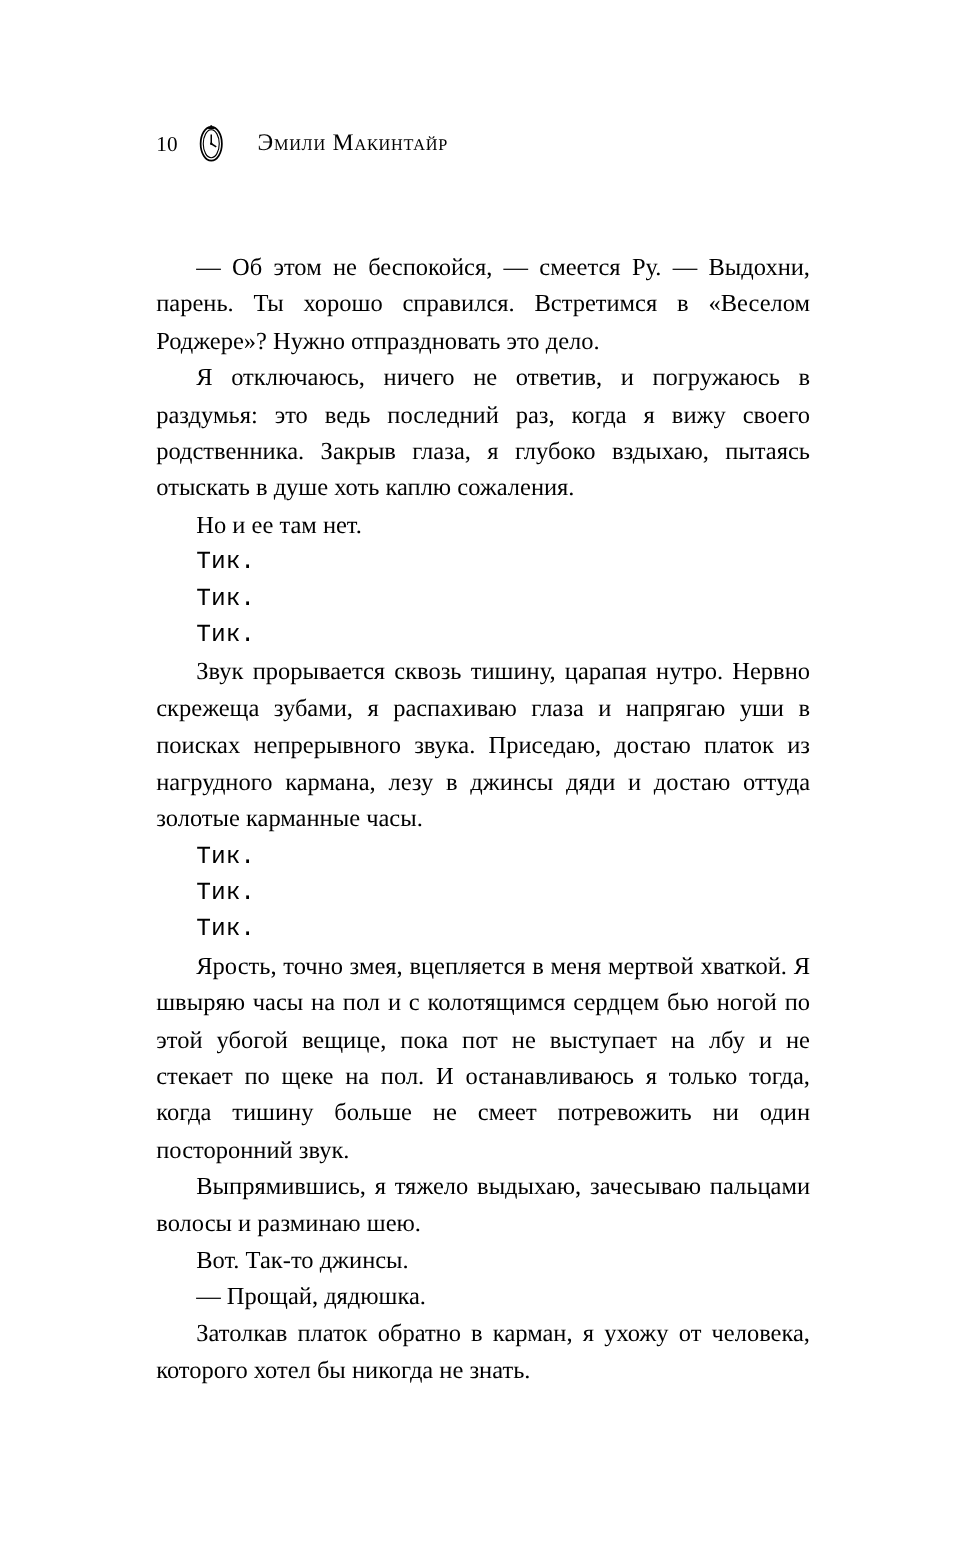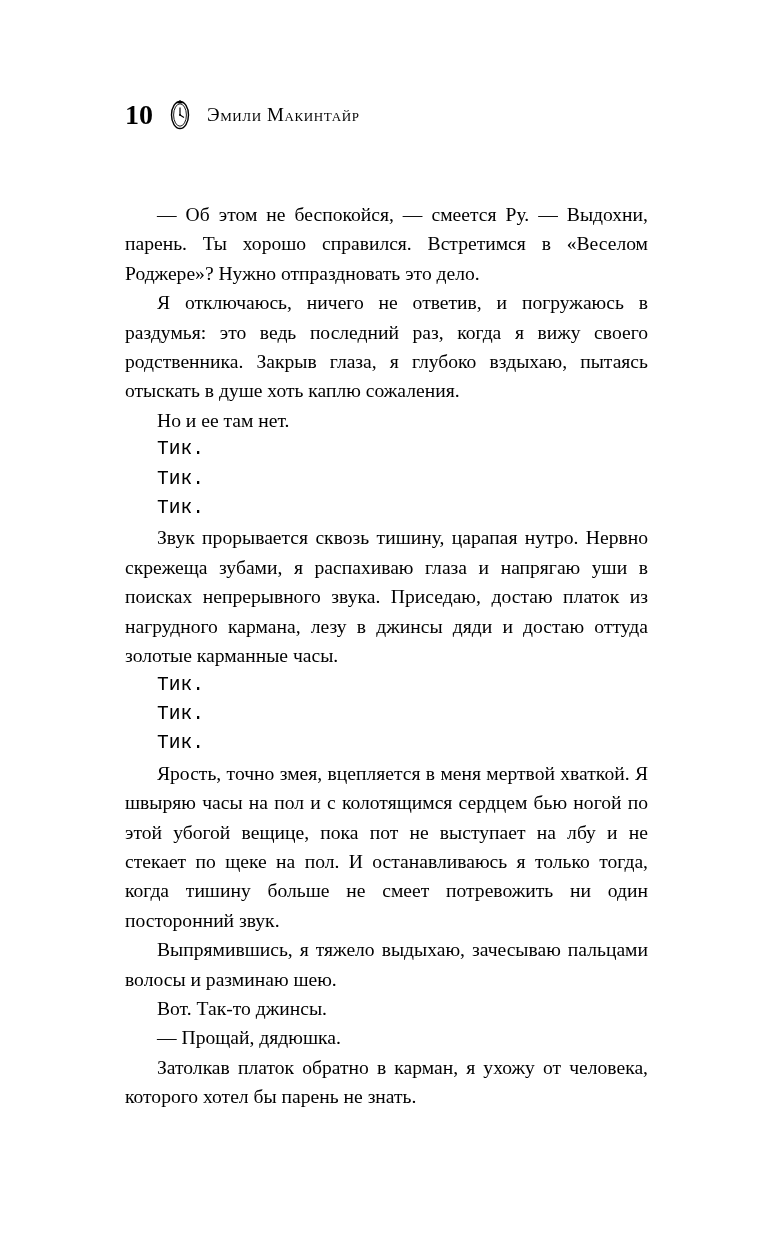--- a/index.html
+++ b/index.html
@@ -25,38 +25,39 @@
     position: absolute;
     top: 98px;
     left: 125px;
     width: 520px;
     display: flex;
     align-items: center;
     gap: 10px;
     height: 34px;
   }
   .folio {
-    font-size: 28px;
-    font-weight: bold;
+    font-size: 17px;
+    font-weight: normal;
     letter-spacing: 0px;
     line-height: 1;
     font-family: "Liberation Serif", "DejaVu Serif", serif;
   }
   .clock-icon {
     width: 34px;
     height: 34px;
     flex: 0 0 34px;
     display: block;
   }
   .author-name {
     font-size: 19px;
     letter-spacing: 0.6px;
     font-variant: small-caps;
     font-family: "Liberation Serif", "DejaVu Serif", serif;
     white-space: nowrap;
+    margin-left: 10px;
   }
   .body-text {
     position: absolute;
     top: 152px;
     left: 125px;
     width: 523px;
     font-size: 19.6px;
     line-height: 29.4px;
     text-align: justify;
     text-justify: inter-word;
@@ -104,16 +105,16 @@
     <p class="tick">Тик.</p>
     <p class="tick">Тик.</p>
     <p>Звук прорывается сквозь тишину, царапая нутро. Нервно скрежеща зубами, я распахиваю глаза и напрягаю уши в поисках непрерывного звука. Приседаю, достаю платок из нагрудного кармана, лезу в джинсы дяди и достаю оттуда золотые карманные часы.</p>
     <p class="tick">Тик.</p>
     <p class="tick">Тик.</p>
     <p class="tick">Тик.</p>
     <p>Ярость, точно змея, вцепляется в меня мертвой хваткой. Я швыряю часы на пол и с колотящимся сердцем бью ногой по этой убогой вещице, пока пот не выступает на лбу и не стекает по щеке на пол. И останавливаюсь я только тогда, когда тишину больше не смеет потревожить ни один посторонний звук.</p>
     <p>Выпрямившись, я тяжело выдыхаю, зачесываю пальцами волосы и разминаю шею.</p>
     <p class="last-line">Вот. Так-то джинсы.</p>
     <p class="last-line">— Прощай, дядюшка.</p>
-    <p>Затолкав платок обратно в карман, я ухожу от человека, которого хотел бы парень не знать.</p>
+    <p>Затолкав платок обратно в карман, я ухожу от человека, которого хотел бы никогда не знать.</p>
   </div>
 
 </div>
 
 </body></html>

